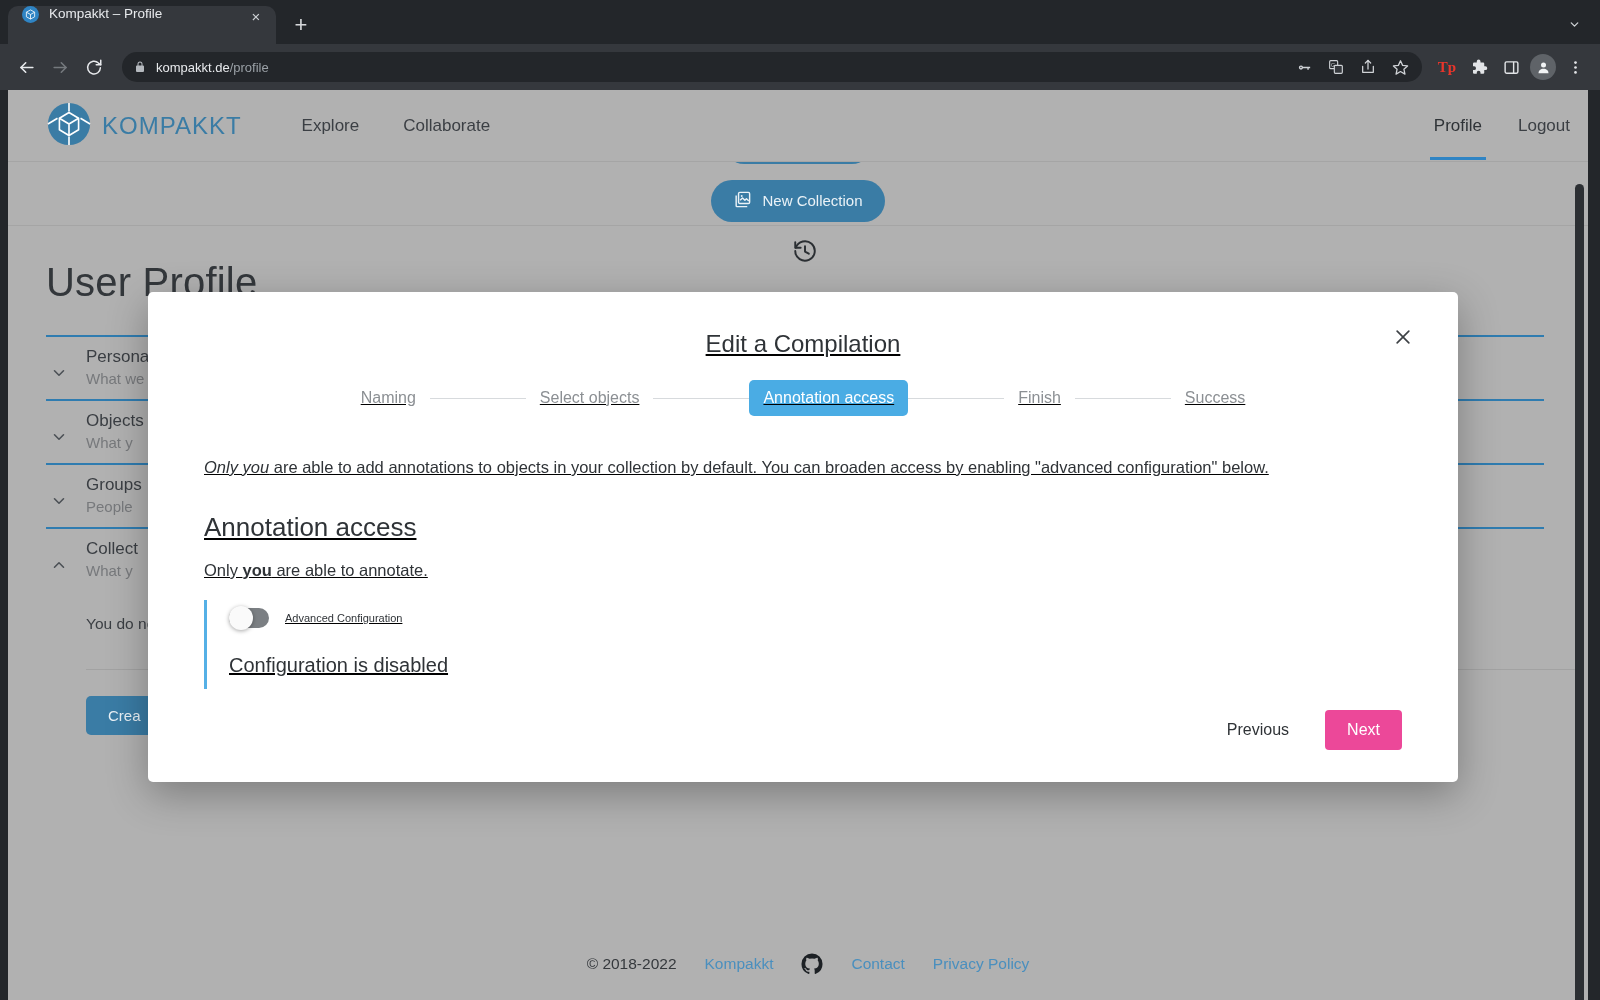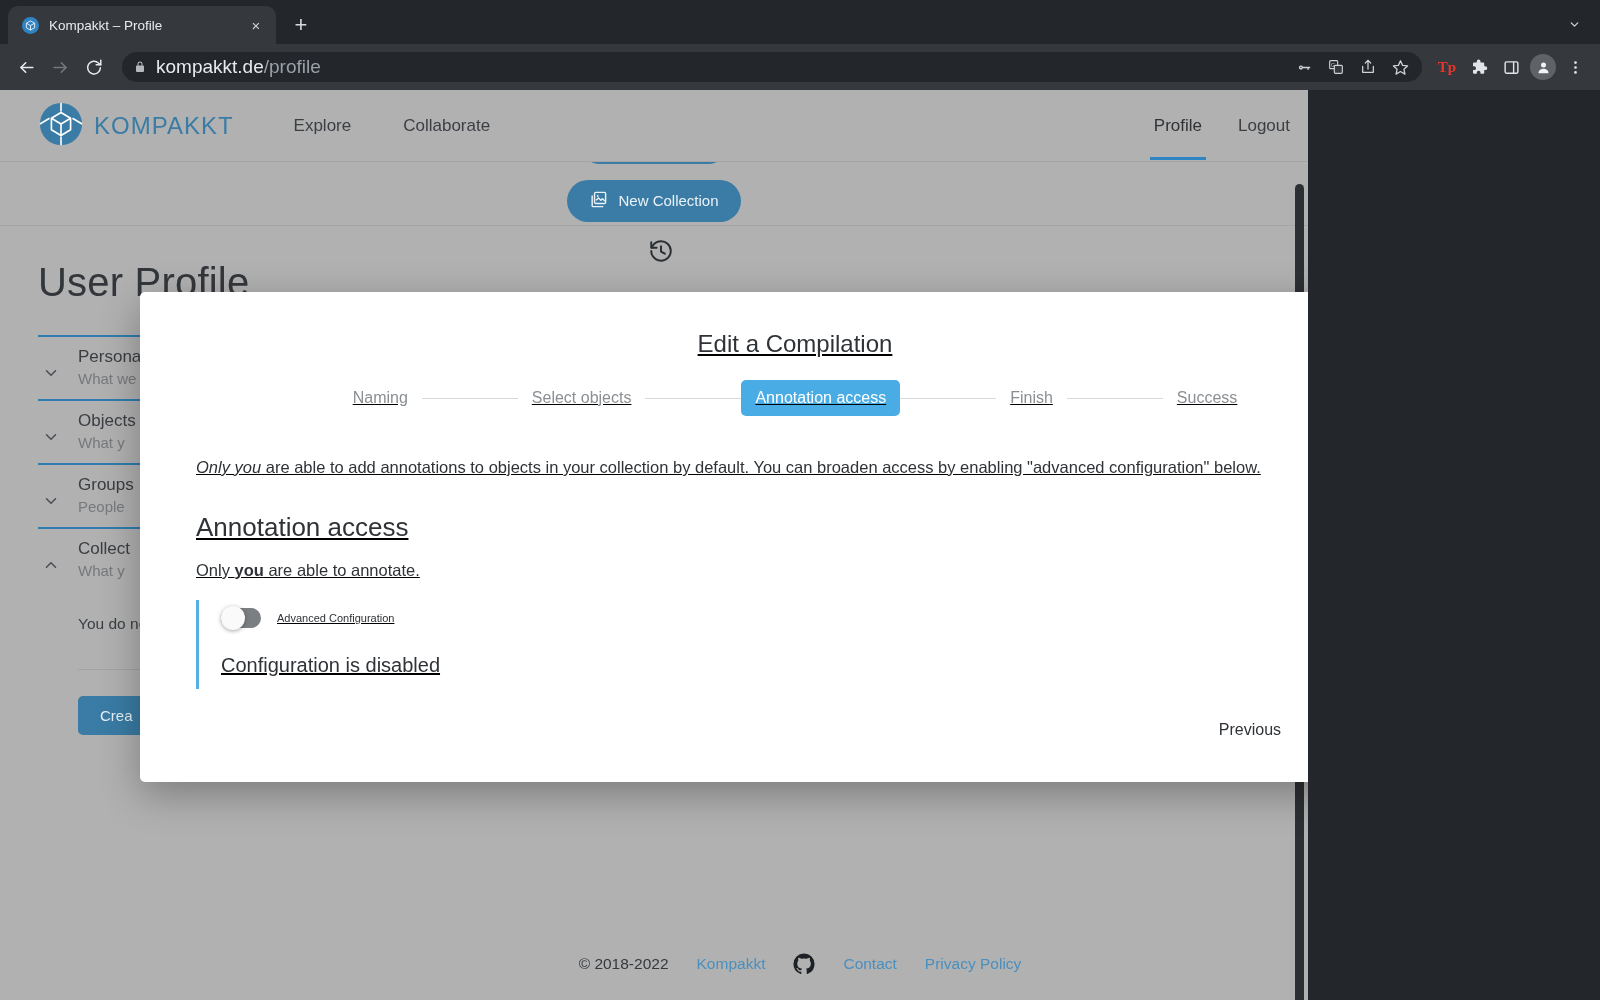--- a/index.html
+++ b/index.html
@@ -11,21 +11,21 @@
   }
 
   
   #browser { width: 1600px; height: 1000px; position: relative; background: #23262a; }
 
   #tabstrip {
     height: 44px; background: #23262a; position: relative;
     display: flex; align-items: flex-end; padding-left: 8px;
   }
   .tab {
-    display: flex; align-items: center; gap: 10px;
+    display: flex; gap: 10px;
     height: 38px; width: 268px;
     background: #35383d; border-radius: 10px 10px 0 0;
     padding: 0 10px 0 14px; position: relative;
   }
   .tab-favicon {
     width: 17px; height: 17px; border-radius: 50%;
     background: #2f84c4; flex: 0 0 auto;
     display: flex; align-items: center; justify-content: center;
   }
   .tab-title {
@@ -59,21 +59,21 @@
     color: #e8eaed; flex: 0 0 auto;
   }
   .nav-btn.disabled { color: #75797e; }
   #omnibox {
     flex: 1 1 auto; height: 30px; margin: 0 8px 0 10px;
     background: #23262a; border-radius: 15px;
     display: flex; align-items: center; padding: 0 12px; gap: 10px;
     position: relative;
   }
   .lock-icon { color: #b5b9be; flex: 0 0 auto; display:flex; }
-  .url { font-size: 19px; color: #9aa0a6; white-space: nowrap; }
+  .url { font-size: 13px; color: #9aa0a6; white-space: nowrap; }
   .url b { color: #e8eaed; font-weight: 400; }
   #omni-actions {
     position: absolute; right: 0; top: 0; height: 30px;
     display: flex; align-items: center; gap: 4px; padding-right: 8px;
   }
   .omni-icon {
     width: 28px; height: 28px; display: flex;
     align-items: center; justify-content: center; color: #cfd2d6;
   }
   .tb-icon {
@@ -85,36 +85,36 @@
     font-family: "Liberation Serif", serif;
   }
   .avatar-btn {
     width: 26px; height: 26px; border-radius: 50%;
     background: #5f6368; display: flex; align-items: center;
     justify-content: center; color: #f1f3f4;
   }
 
   
   #viewport {
-    position: absolute; left: 0; top: 90px; width: 1308px; height: 910px;
+    position: absolute; left: 8px; top: 90px; width: 1580px; height: 910px;
     background: #b1b1b1; overflow: hidden;
   }
 
   
   #site-header {
     height: 72px; background: #b1b1b1;
     display: flex; align-items: center; padding: 0 0 0 38px;
     border-bottom: 1px solid #a5a5a5; position: relative;
   }
   #brand { display: flex; align-items: center; gap: 10px; }
   .brand-word {
     color: #3a7ca5; font-size: 24px; letter-spacing: 1px;
     font-family: "Liberation Sans", sans-serif; font-weight: 400;
   }
-  #mainnav { display: flex; align-items: flex-end; gap: 16px; margin-left: 42px; }
+  #mainnav { display: flex; align-items: flex-end; gap: 8px; margin-left: 42px; }
   .navlink {
     color: #3b3f44; font-size: 17px; padding: 24px 18px;
     white-space: nowrap;
   }
   #rightnav {
     margin-left: auto; display: flex; align-items: flex-start; 
   }
   .navlink.active { position: relative; color: #2f3337; }
   .navlink.active::after {
     content: ""; position: absolute; left: 14px; right: 14px; bottom: 0;

